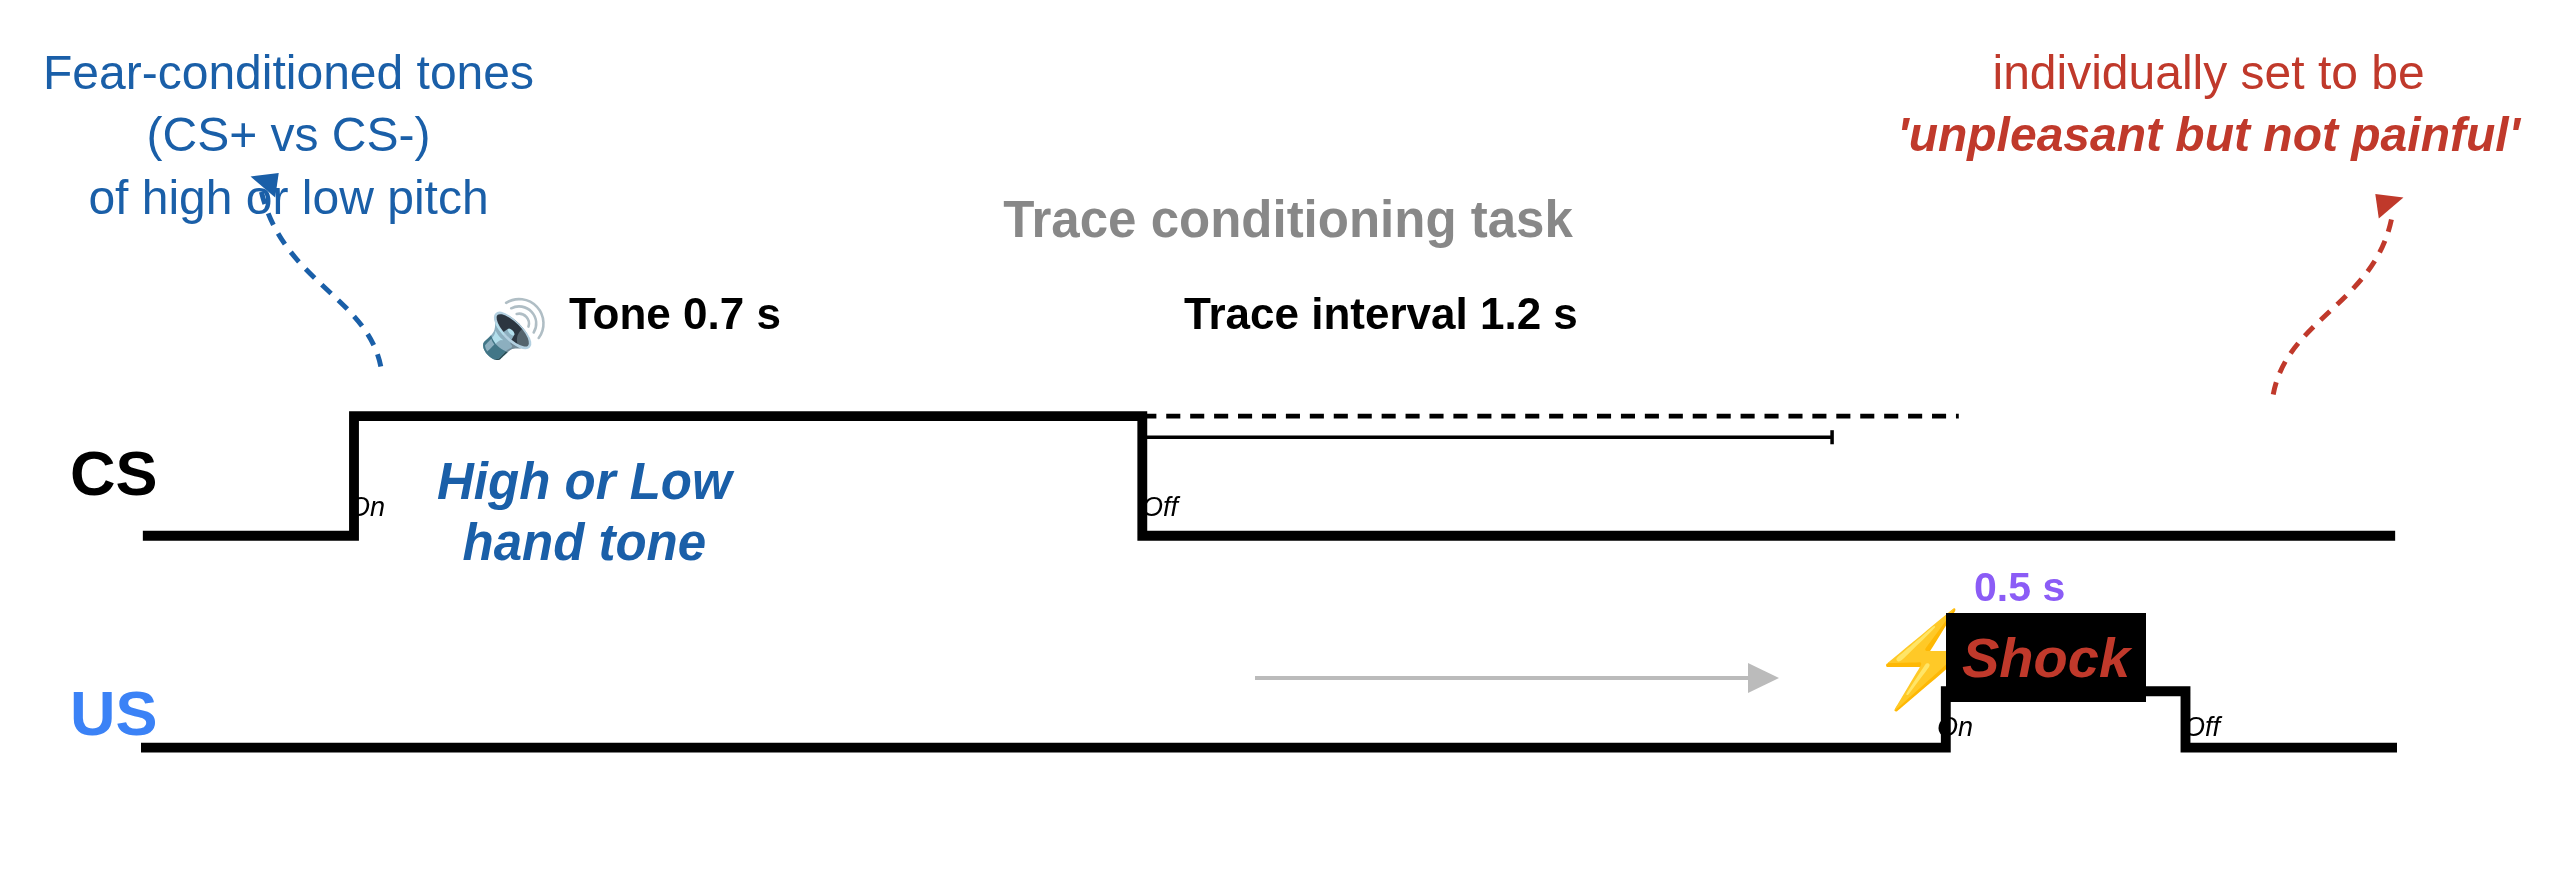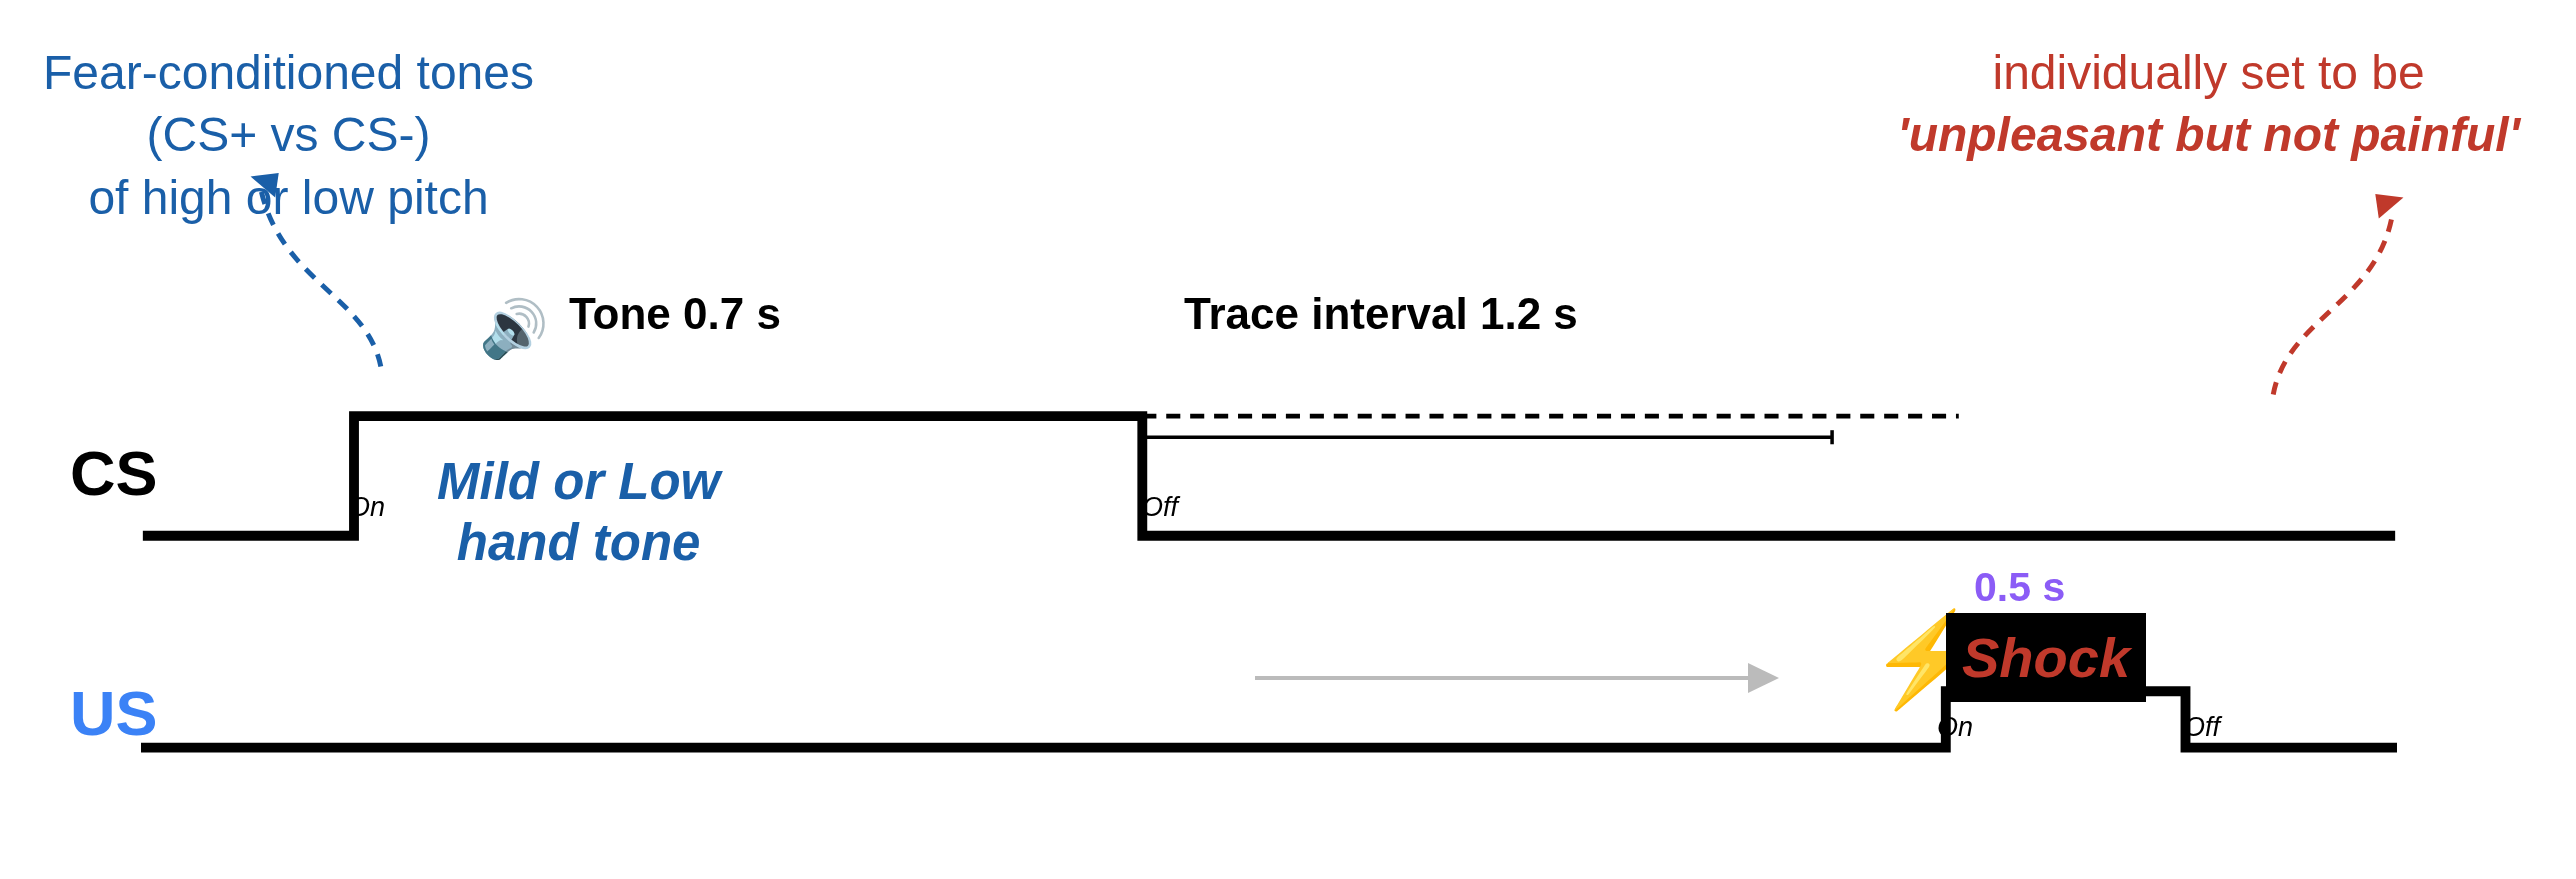--- a/index.html
+++ b/index.html
@@ -247,20 +247,21 @@
 </head>
 <body>
 
 <div class="diagram-container">
 
   <div class="fear-conditioned-text">
     <span>Fear-conditioned tones (CS+ vs CS-)</span><br>
     <span>of high or low pitch</span>
   </div>
 
+  <div class="trace-conditioning-title">Trace conditioning task</div>
 
   <div class="mild-shock-text">
     <span class="line2">individually set to be</span>
     <span class="line3 unpleasant-text">'unpleasant but not painful'</span>
   </div>
 
   <svg class="arrow-left-top" width="176" height="226" viewBox="0 0 250 320">
     <path d="M 200 300 C 180 200, 60 180, 30 50" stroke="#1a5fa8" stroke-width="7" fill="none" stroke-dasharray="18,14"></path>
 
     <polygon points="15,30 50,60 55,25" fill="#1a5fa8"></polygon>
@@ -296,21 +297,21 @@
 
   <div class="tone-label">Tone 0.7 s</div>
 
   <div class="trace-interval-label">Trace interval 1.2 s</div>
 
   <div class="cs-on-label">On</div>
 
   <div class="cs-off-label">Off</div>
 
   <div class="high-low-text">
-    <span>Mild or Low</span><br>
+    <span>High or Low</span><br>
     <span>hand tone</span>
   </div>
 
   <div class="gray-arrow">
     <div class="gray-arrow-line"></div>
     <div class="gray-arrow-head"></div>
   </div>
 
   <div class="shock-duration-label">0.5 s</div>
 

